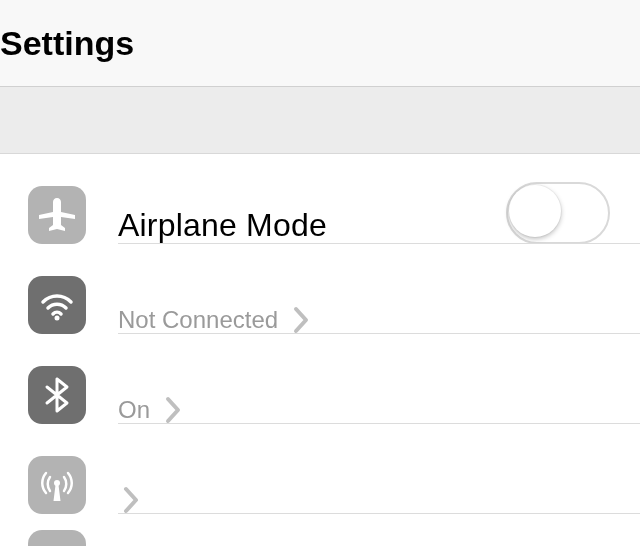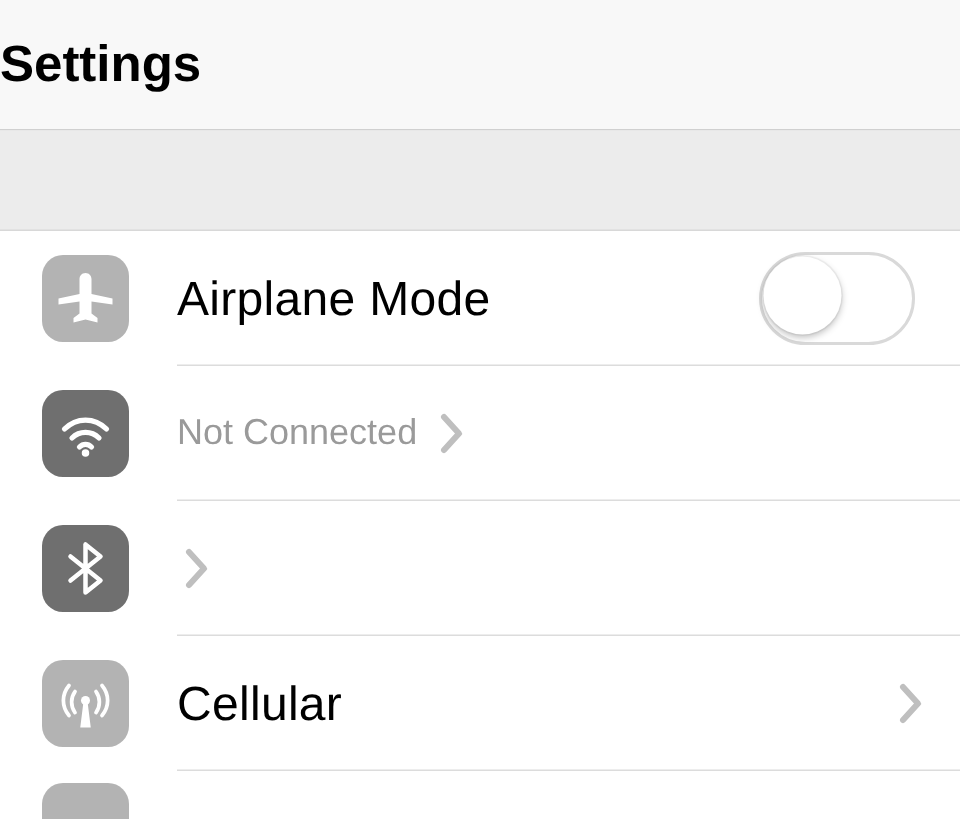--- a/index.html
+++ b/index.html
@@ -1,21 +1,21 @@
 <!DOCTYPE html>
 <html><head>
 <meta charset="utf-8">
 <style>
   html,body{margin:0;padding:0;font-family:-apple-system,BlinkMacSystemFont,"Helvetica Neue",Arial,sans-serif;background:#fff;color:#000;}
   .screen{width:640px;height:546px;position:relative;overflow:hidden;background:#fff;border-right:1px solid #e0e0e0;}
   .navbar{height:86px;display:flex;align-items:center;justify-content:flex-start;background:#f8f8f8;border-bottom:1px solid #d0d0d0;}
   .navbar-title{font-size:34px;font-weight:700;}
   .section-gap{height:66px;background:#ececec;border-bottom:1px solid #d8d8d8;}
   .list{background:#fff;}
-  .row{display:flex;align-items:center;height:90px;padding-left:28px;position:relative;}
+  .row{display:flex;align-items:flex-end;height:90px;padding-left:28px;position:relative;}
   .row-sep{position:absolute;left:118px;right:0;bottom:0;height:1px;background:#dcdcdc;}
   .icon{width:58px;height:58px;border-radius:14px;display:flex;align-items:center;justify-content:center;flex:0 0 58px;margin-right:32px;}
   .icon svg{display:block;}
   .label{font-size:32px;font-weight:400;flex:1;letter-spacing:.2px;}
   .value{font-size:24px;color:#9a9a9a;margin-right:10px;}
   .chevron{width:26px;display:flex;align-items:center;justify-content:center;margin-right:20px;}
   .chevron svg{stroke:#bfbfbf;}
   .toggle{width:100px;height:58px;border-radius:34px;background:#fff;border:2px solid #d9d9d9;position:relative;margin-right:30px;}
   .toggle-knob{position:absolute;top:1px;left:1px;width:52px;height:52px;border-radius:50%;background:#fff;box-shadow:0 2px 5px rgba(0,0,0,.25),0 0 0 1px rgba(0,0,0,.04);}
   .ic-plane{background:#b3b3b3;}
@@ -65,37 +65,37 @@
       </div>
       <div class="row-sep"></div>
     </div>
 
     <div class="row">
       <div class="icon ic-bt">
         <svg width="40" height="40" viewBox="0 0 40 40">
             <path fill="none" stroke="#fff" stroke-width="3" stroke-linejoin="round" stroke-linecap="round" d="M20 4v32l10-8-20-16m0 16l20-16-10-8"></path>
           </svg>
       </div>
+      <div class="value">On</div>
       <div class="chevron">
         <svg width="16" height="28" viewBox="0 0 16 28">
             <path fill="none" stroke-width="4" stroke-linecap="round" stroke-linejoin="round" d="M3 3l10 11L3 25"></path>
           </svg>
       </div>
       <div class="row-sep"></div>
     </div>
 
     <div class="row">
       <div class="icon ic-cell">
         <svg width="40" height="40" viewBox="0 0 40 40">
           <path fill="none" stroke="#fff" stroke-width="2.5" stroke-linecap="round" d="M9 8c-5 6-5 14 0 20M13 12c-3 4-3 10 0 14M31 8c5 6 5 14 0 20M27 12c3 4 3 10 0 14"></path>
           <circle cx="20" cy="18" r="3" fill="#fff"></circle>
           <path d="M18.5 20h3l2 16h-7z" fill="#fff"></path>
         </svg>
       </div>
-      <div class="label">Cellular</div>
       <div class="chevron">
         <svg width="16" height="28" viewBox="0 0 16 28">
             <path fill="none" stroke-width="4" stroke-linecap="round" stroke-linejoin="round" d="M3 3l10 11L3 25"></path>
           </svg>
       </div>
       <div class="row-sep"></div>
     </div>
 
     <div class="row" style="height:40px;">
       <div class="icon ic-next" style="height:24px;border-radius:14px 14px 0 0;"></div>

